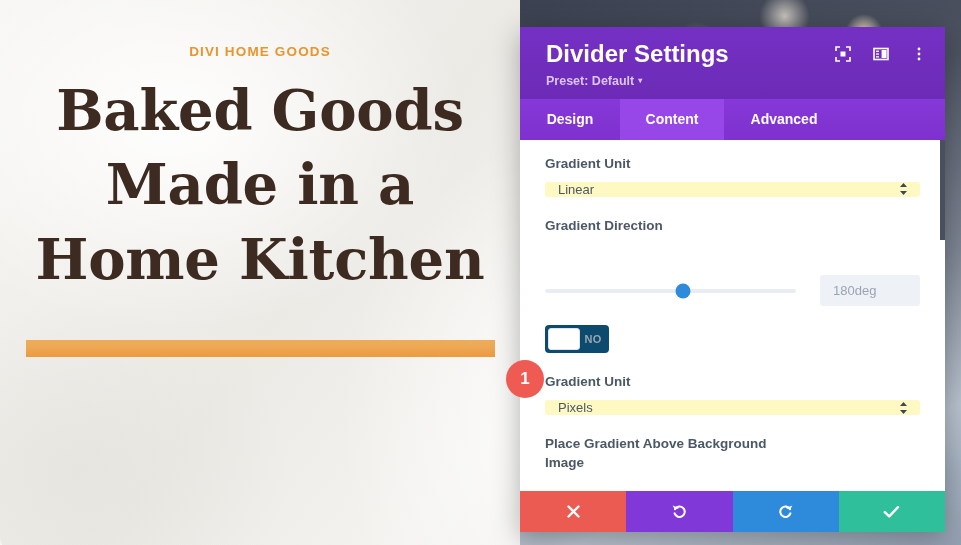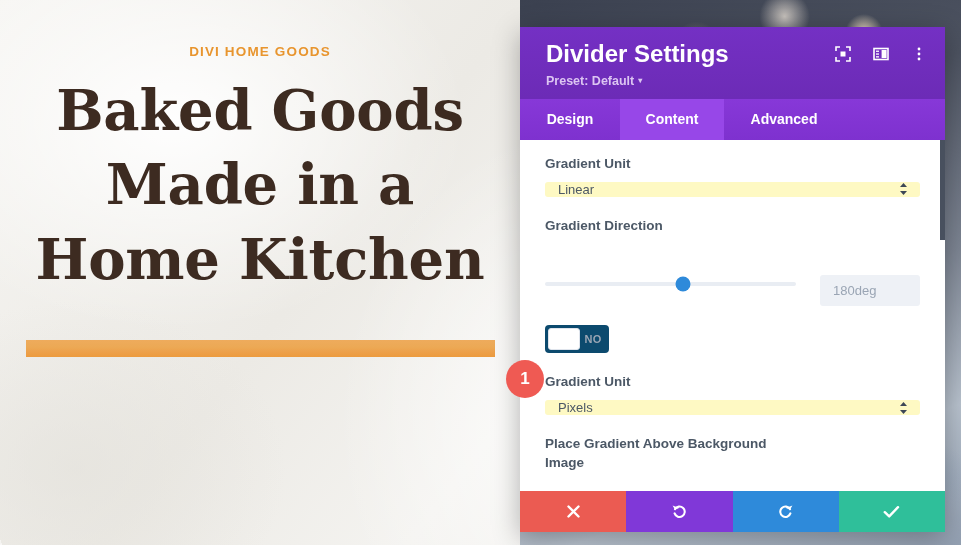--- a/index.html
+++ b/index.html
@@ -220,21 +220,21 @@
     top: 50%;
     transform: translateY(-50%);
     display: flex;
     flex-direction: column;
     gap: 2px;
   }
 
   
   .slider-row {
     display: flex;
-    align-items: flex-start;
+    align-items: center;
     gap: 0;
     margin-top: 40px;
   }
   .slider-track-wrap {
     flex: 1;
     position: relative;
     height: 18px;
     display: flex;
     align-items: center;
     padding-right: 24px;

